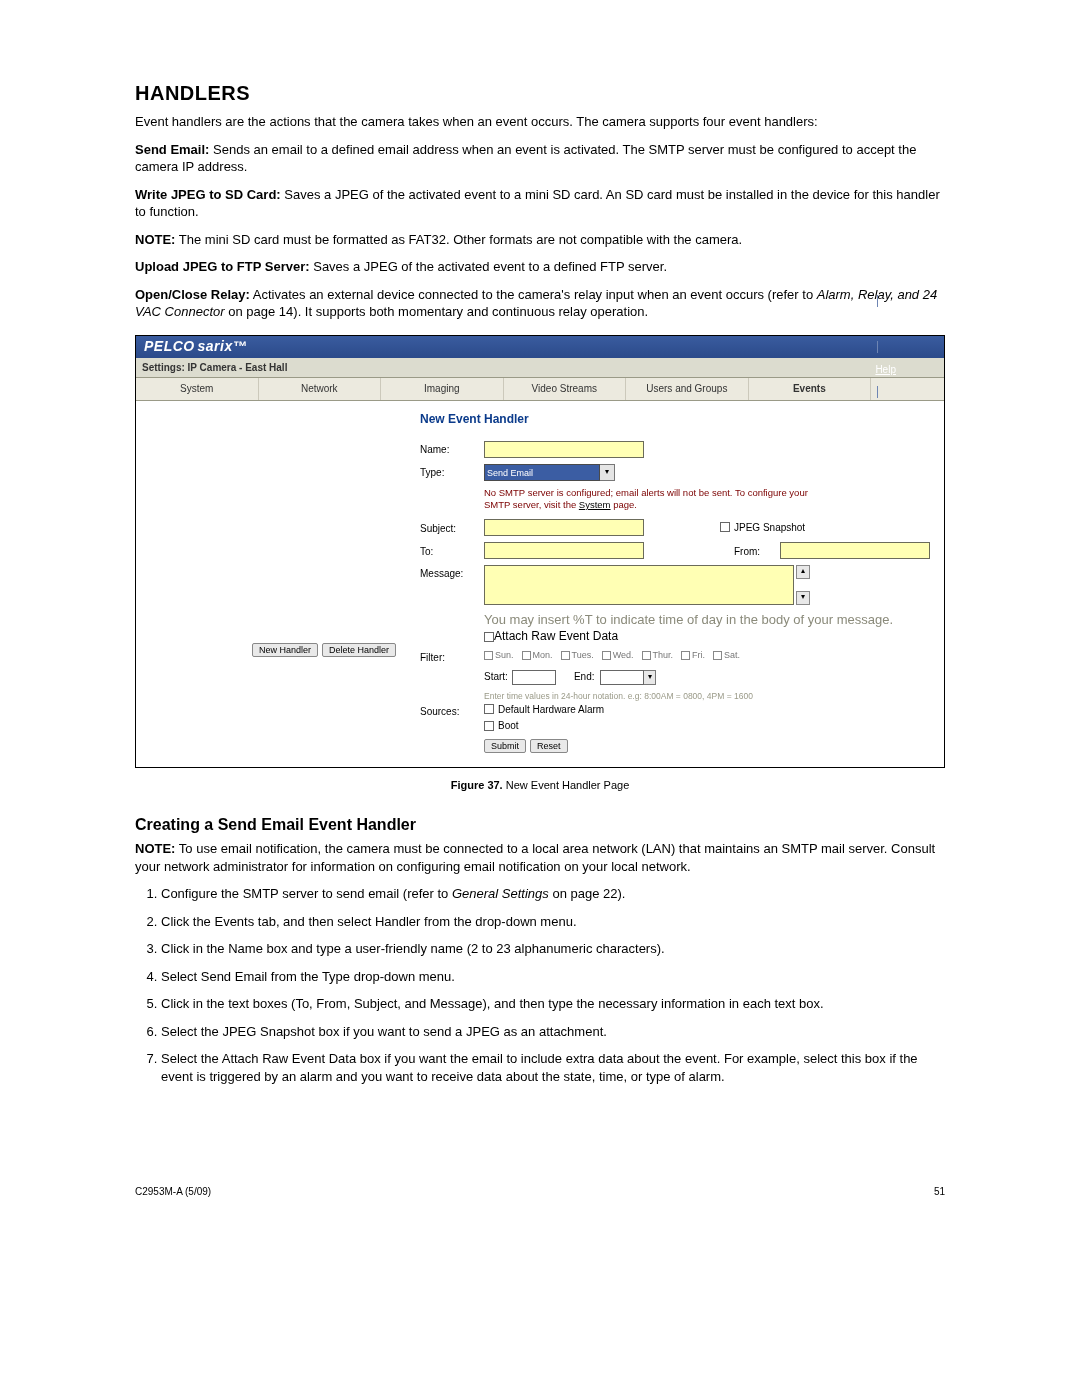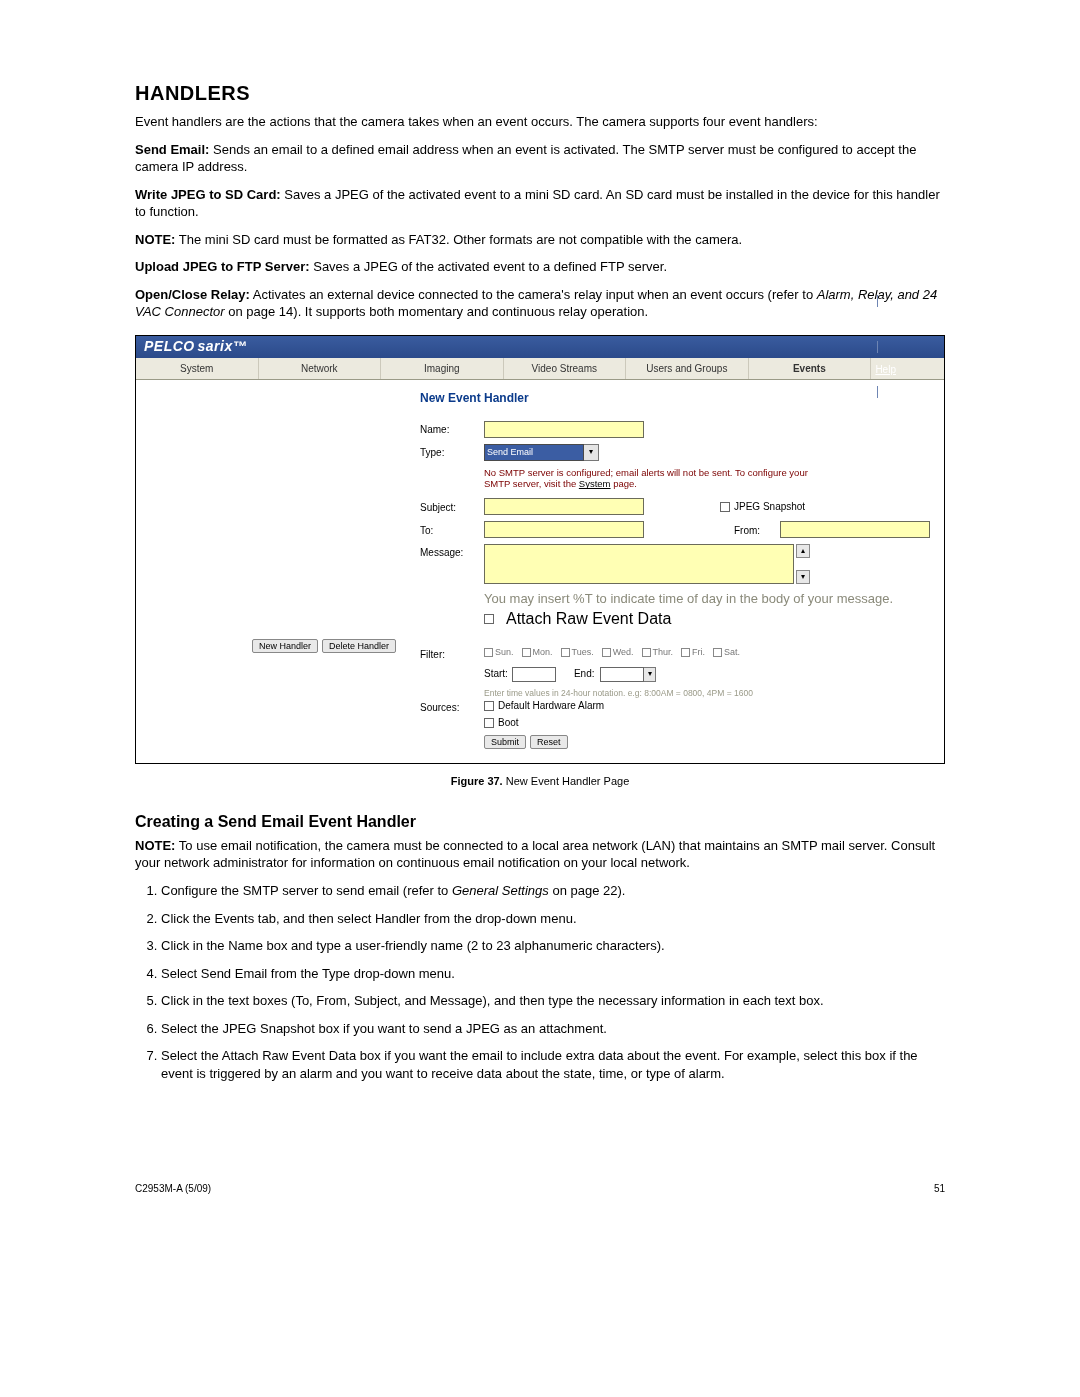--- a/index.html
+++ b/index.html
@@ -66,40 +66,40 @@
     width: 160px;
     font-size: 10px;
     padding: 0 2px;
   }
   .sel-wrap { display:flex; }
   .sel {
     background: #3b5da3;
     color: #fff;
     border: 1px solid #4a4a4a;
     height: 17px;
-    width: 100px;
+    width: 116px;
     font-size: 9px;
     padding: 4px 2px;
     display:flex; align-items:center;
   }
   .sel-arrow { width:15px; height:17px; border:1px solid #777; border-left:none; background:#e5e5e5; display:flex; align-items:center; justify-content:center; font-size:8px; }
   .warn { color:#7b0000; font-size:9.5px; margin: 2px 0 8px 64px; max-width: 340px; line-height:1.25; }
   .warn a { color:#000; text-decoration: underline; }
   .pair-row { display:flex; gap: 30px; font-size:10px; margin-bottom:6px; }
   .pair-row .half { display:flex; align-items:center; }
   .msgbox {
     background:#ffffb4;
     border:1px solid #6b6b5a;
     height: 40px; width: 310px;
     resize:none;
     font-size:10px;
   }
   .scroll-btn { width:14px; height:14px; border:1px solid #888; background:#e8e8e8; font-size:8px; display:flex; align-items:center; justify-content:center; }
   .hint { color:#8a8a7a; font-size:13px; margin-left:64px; margin-top:2px; }
-  .chk-row { font-size:16px; margin-left:64px; display:flex; align-items:center; gap:12px; margin-bottom:16px;}
+  .chk-row { font-size:12px; margin-left:64px; display:flex; align-items:center; gap:0; margin-bottom:4px;}
   .chk { width:10px; height:10px; border:1px solid #666; background:#fff; display:inline-block; }
   .days { display:flex; gap:8px; flex-wrap: wrap; color:#777; font-size:9px; }
   .days .dchk { width:9px; height:9px; border:1px solid #888; display:inline-block; margin-right:2px; vertical-align:middle;}
   .timebox { border:1px solid #666; height:15px; width:44px; background:#fff; font-size:9px; }
   .timebox-end { border:1px solid #666; height:15px; width:44px; background:#fff; font-size:9px; }
   .time-arrow { width:12px; height:15px; border:1px solid #777; border-left:none; background:#e8e8e8; font-size:8px; display:flex; align-items:center; justify-content:center; }
   .timehint { font-size:8.5px; color:#9a9a88; margin-left:64px; margin-top:2px; }
   .srcs { margin-left:0; font-size:10px; }
   .submits { margin-left:64px; margin-top:6px; display:flex; gap:4px;}
   .figure-caption { text-align:center; font-size:11px; margin: 10px 0 14px 0; }
@@ -149,20 +149,21 @@
       <span class="linkish">Live</span>
       <span class="sep"></span>
       <span class="bold">Settings</span>
       <span class="sep"></span>
       <span class="linkish">Help</span>
       <span class="sep"></span>
       <span class="linkish">Logout admin</span>
     </div>
   </div>
 
+  <div class="settings-row">Settings: IP Camera - East Hall</div>
 
   <div class="tabs">
     <div class="tab">System</div>
     <div class="tab">Network</div>
     <div class="tab">Imaging</div>
     <div class="tab">Video Streams</div>
     <div class="tab">Users and Groups</div>
     <div class="tab active">Events</div>
     <div class="tab"></div>
   </div>
@@ -281,21 +282,21 @@
 
 <div class="figure-caption">
   <span class="bold">Figure 37.</span>
   <span>New Event Handler Page</span>
 </div>
 
 <h2>Creating a Send Email Event Handler</h2>
 
 <p>
   <span class="bold">NOTE:</span>
-  <span>To use email notification, the camera must be connected to a local area network (LAN) that maintains an SMTP mail server. Consult your network administrator for information on continuous email notification on your local network.</span>
+  <span>To use email notification, the camera must be connected to a local area network (LAN) that maintains an SMTP mail server. Consult your network administrator for information on configuring email notification on your local network.</span>
 </p>
 
 <ol>
   <li>
     <span>Configure the SMTP server to send email (refer to </span>
     <span class="italic">General Settings</span>
     <span> on page 22).</span>
   </li>
   <li>Click the Events tab, and then select Handler from the drop-down menu.</li>
   <li>Click in the Name box and type a user-friendly name (2 to 23 alphanumeric characters).</li>

